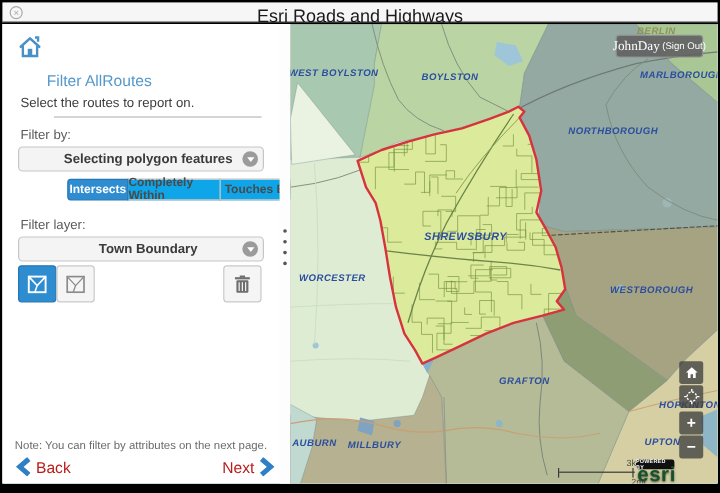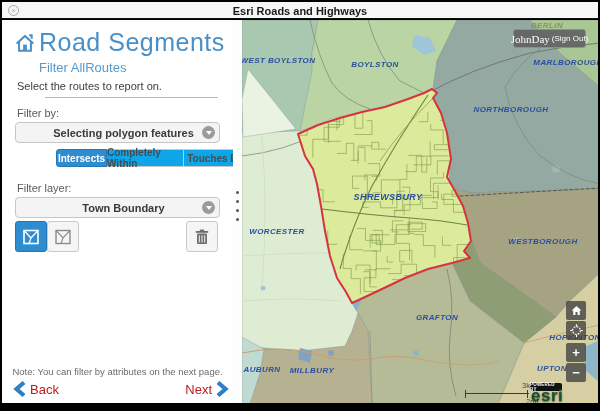--- a/index.html
+++ b/index.html
@@ -1,21 +1,21 @@
 <!DOCTYPE html>
 <html><head>
 <meta charset="utf-8">
 <style>
   html,body{margin:0;padding:0;background:#000;}
   *{box-sizing:border-box;font-family:"Liberation Sans","DejaVu Sans",sans-serif;}
   #frame{position:relative;width:600px;height:411px;background:#000;overflow:hidden;}
   
   #titlebar{position:absolute;left:2px;top:2px;width:596px;height:17px;background:#f6f6f6;border-bottom:1px solid #111;}
   #closebtn{position:absolute;left:6px;top:3px;width:11px;height:11px;border:1px solid #a9a9a9;border-radius:50%;color:#a9a9a9;font-size:8px;line-height:9px;text-align:center;}
-  #apptitle{position:absolute;left:0;top:3px;width:100%;text-align:center;font-size:11px;font-weight:bold;color:#1a1a1a;}
+  #apptitle{position:absolute;left:0;top:3px;width:100%;text-align:center;font-size:15px;font-weight:normal;color:#1a1a1a;}
   
   #content{position:absolute;left:2px;top:20px;width:596px;height:383px;background:#fff;}
   #panel{position:absolute;left:0;top:0;width:240px;height:383px;background:#fff;}
   #gutter{position:absolute;left:231px;top:0;width:9px;height:383px;background:#fdfdfd;}
   .dot{position:absolute;left:3px;width:3px;height:3px;border-radius:50%;background:#555;}
   
   #titlerow{position:absolute;left:12px;top:8px;display:flex;align-items:center;}
   #paneltitle{font-size:25px;font-weight:300;color:#4a90c8;letter-spacing:.5px;margin-left:3px;}
   #subtitle{position:absolute;left:37px;top:40px;font-size:13px;color:#5598cc;}
   #instruction{position:absolute;left:15px;top:60px;font-size:11px;color:#3c3c3c;}
@@ -58,21 +58,20 @@
   <div id="content">
 
     <div id="panel">
       <div id="titlerow">
         <svg width="22" height="22" viewBox="0 0 20 20">
           <path d="M13.8,3 h2.3 v3.2" fill="none" stroke="#4a90c8" stroke-width="1.8"></path>
           <path d="M3,10 L10,3.6 L17,10" fill="none" stroke="#4a90c8" stroke-width="1.9" stroke-linecap="round" stroke-linejoin="round"></path>
           <path d="M4.6,9.2 V17 H15.4 V9.2" fill="none" stroke="#4a90c8" stroke-width="1.8"></path>
           <rect x="8.3" y="11.5" width="3.4" height="5.5" fill="#4a90c8"></rect>
         </svg>
-        <span id="paneltitle">Road Segments</span>
       </div>
       <div id="subtitle">Filter AllRoutes</div>
       <div id="instruction">Select the routes to report on.</div>
       <div id="divider"></div>
 
       <div class="fieldlabel" style="top:87px">Filter by:</div>
       <div class="dropdown" style="top:102px">
         <span class="ddtext">Selecting polygon features</span>
         <span class="ddchev"></span>
       </div>

